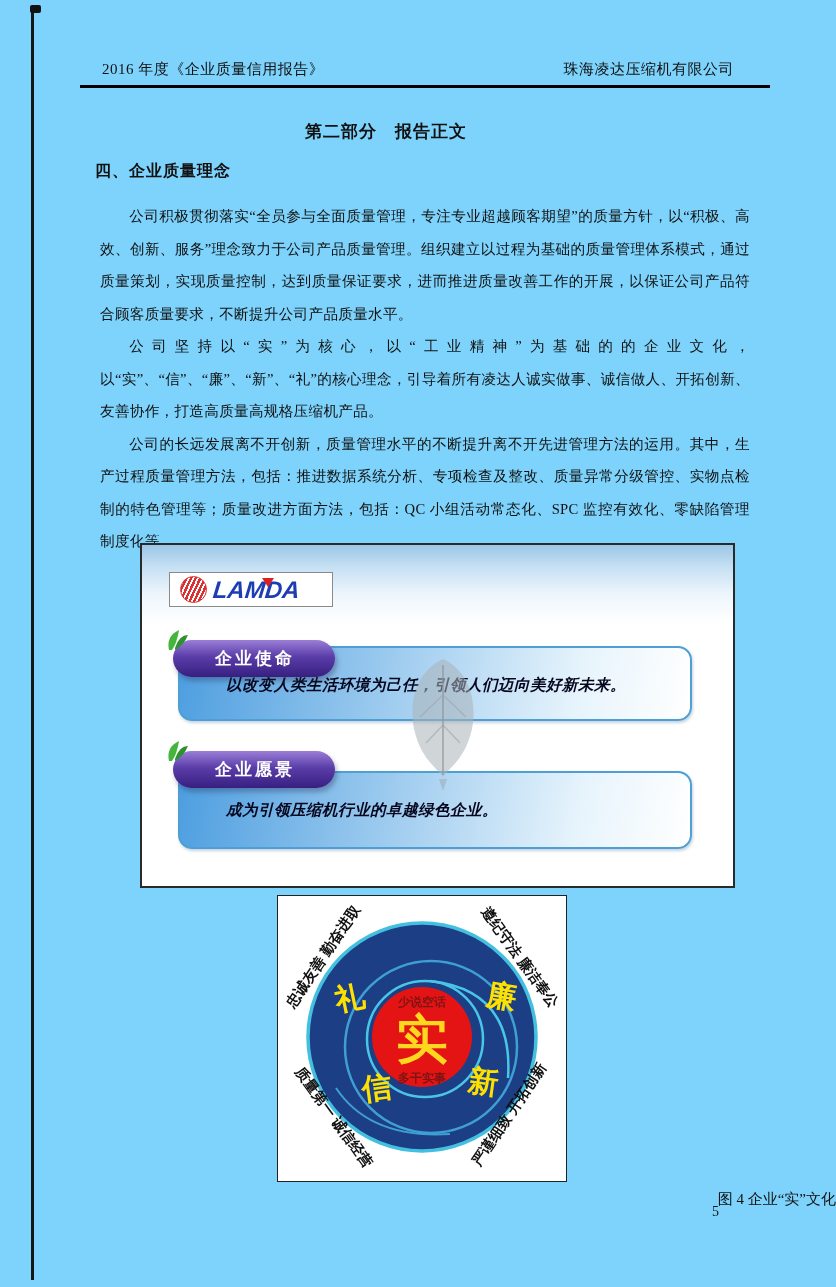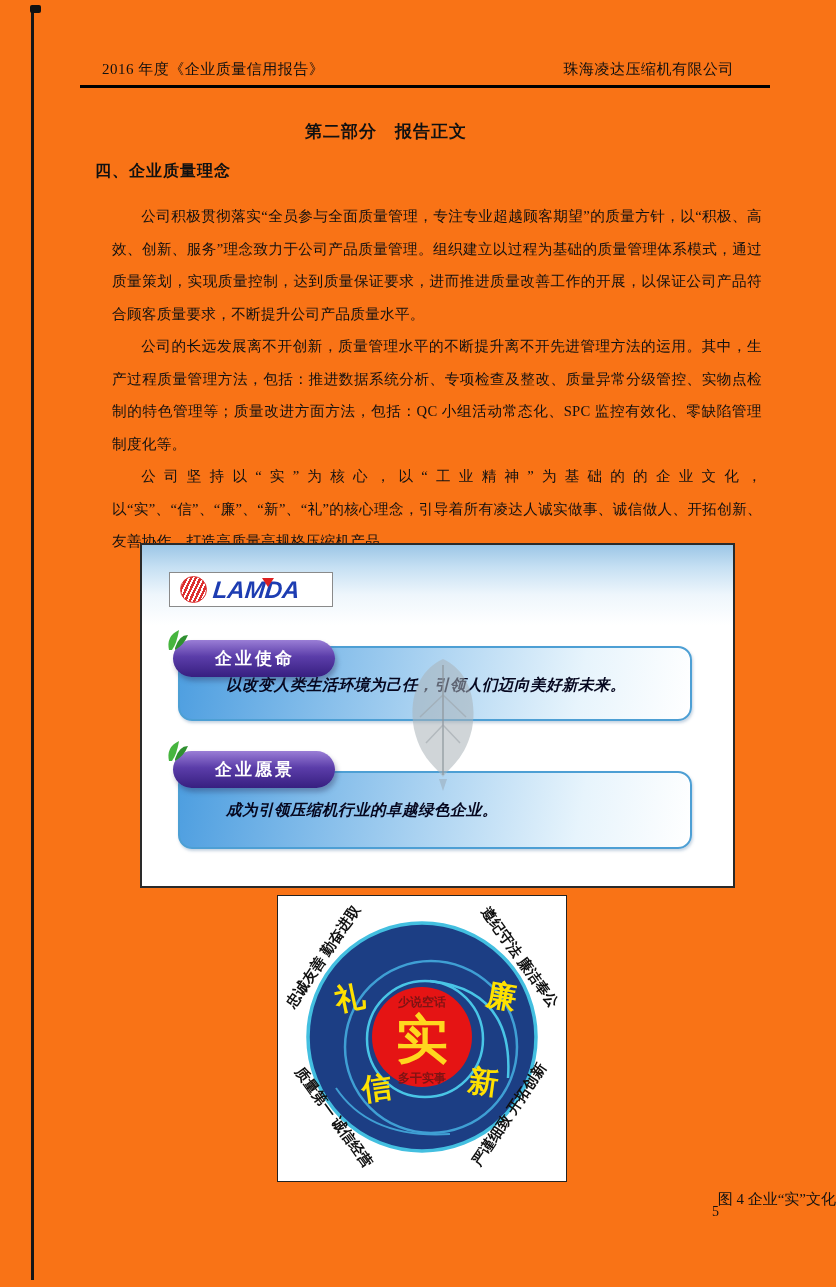--- a/index.html
+++ b/index.html
@@ -1,30 +1,30 @@
 <!DOCTYPE html>
 <html><head>
 <meta charset="utf-8">
 <style>
   html,body{margin:0;padding:0;background:#ffffff;}
-  .page{position:relative;width:836px;height:1287px;background:#f97316;overflow:hidden;
+  .page{position:relative;width:836px;height:1287px;background:#7dd3fc;overflow:hidden;
         font-family:"Liberation Serif","DejaVu Serif",serif;color:#111;}
   
   .scan-strip{position:absolute;left:31px;top:8px;width:3px;height:1272px;background:#161616;}
   .scan-blob{position:absolute;left:30px;top:5px;width:11px;height:8px;background:#111;border-radius:2px;}
   
   .header-left{position:absolute;left:102px;top:60px;font-size:15px;letter-spacing:.5px;}
   .header-right{position:absolute;right:102px;top:60px;font-size:15px;letter-spacing:.5px;margin-left:14px;}
   .header-rule{position:absolute;left:80px;top:85px;width:690px;height:3px;background:#000;}
   
   .doc-title{position:absolute;left:0;top:120px;width:772px;text-align:center;
              font-size:17px;font-weight:bold;letter-spacing:1px;}
   .section-heading{position:absolute;left:95px;top:161px;font-size:16px;font-weight:bold;letter-spacing:1px;}
   
-  .body-text{position:absolute;left:112px;top:200px;width:650px;}
+  .body-text{position:absolute;left:100px;top:200px;width:650px;}
   .body-text p{margin:0;text-indent:2em;text-align:justify;font-size:14.6px;line-height:32.5px;letter-spacing:.3px;}
   
   .fig1{position:absolute;left:140px;top:543px;width:591px;height:341px;border:2px solid #2a2a2a;
         background:#ffffff;overflow:hidden;}
   .fig1 .sky{position:absolute;left:0;top:0;width:100%;height:80px;
              background:linear-gradient(to bottom,#9cc6e6 0%,#c6e0f3 28%,#eef6fc 62%,#ffffff 100%);}
   .logo-box{position:absolute;left:27px;top:27px;width:164px;height:35px;background:#fff;
             border:1px solid #8a8a8a;display:flex;align-items:center;padding-left:10px;box-sizing:border-box;}
   .logo-ball{width:25px;height:25px;border-radius:50%;flex:0 0 25px;border:1px solid #d83030;
              background:repeating-linear-gradient(115deg,#dd2f2f 0 2.4px,#ffffff 2.4px 4.2px);}
@@ -65,22 +65,22 @@
 
   <div class="header-left">2016 年度《企业质量信用报告》</div>
   <div class="header-right">珠海凌达压缩机有限公司</div>
   <div class="header-rule"></div>
 
   <div class="doc-title">第二部分　报告正文</div>
   <div class="section-heading">四、企业质量理念</div>
 
   <div class="body-text">
     <p>公司积极贯彻落实“全员参与全面质量管理，专注专业超越顾客期望”的质量方针，以“积极、高效、创新、服务”理念致力于公司产品质量管理。组织建立以过程为基础的质量管理体系模式，通过质量策划，实现质量控制，达到质量保证要求，进而推进质量改善工作的开展，以保证公司产品符合顾客质量要求，不断提升公司产品质量水平。</p>
+    <p>公司坚持以“实”为核心，以“工业精神”为基础的的企业文化，以“实”、“信”、“廉”、“新”、“礼”的核心理念，引导着所有凌达人诚实做事、诚信做人、开拓创新、友善协作，打造高质量高规格压缩机产品。</p>
     <p>公司的长远发展离不开创新，质量管理水平的不断提升离不开先进管理方法的运用。其中，生产过程质量管理方法，包括：推进数据系统分析、专项检查及整改、质量异常分级管控、实物点检制的特色管理等；质量改进方面方法，包括：QC 小组活动常态化、SPC 监控有效化、零缺陷管理制度化等。</p>
-    <p>公司坚持以“实”为核心，以“工业精神”为基础的的企业文化，以“实”、“信”、“廉”、“新”、“礼”的核心理念，引导着所有凌达人诚实做事、诚信做人、开拓创新、友善协作，打造高质量高规格压缩机产品。</p>
   </div>
 
   <div class="fig1">
     <div class="sky"></div>
 
     <div class="logo-box">
       <span class="logo-ball"></span>
       <span class="logo-text">LAMDA</span>
       <span class="logo-tri"></span>
     </div>

